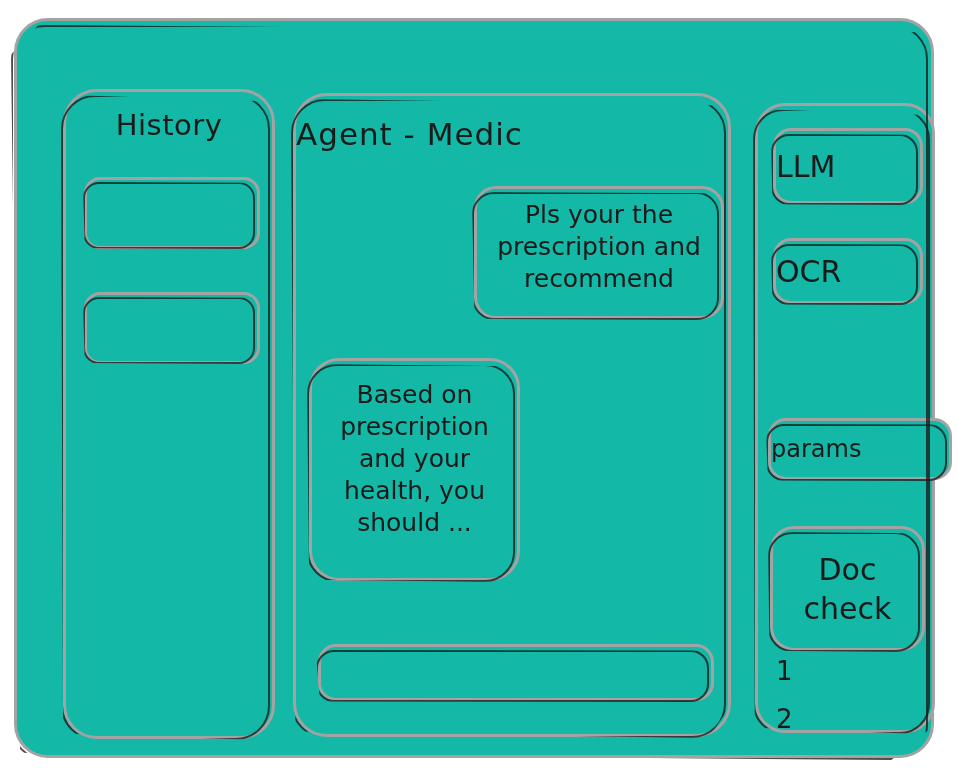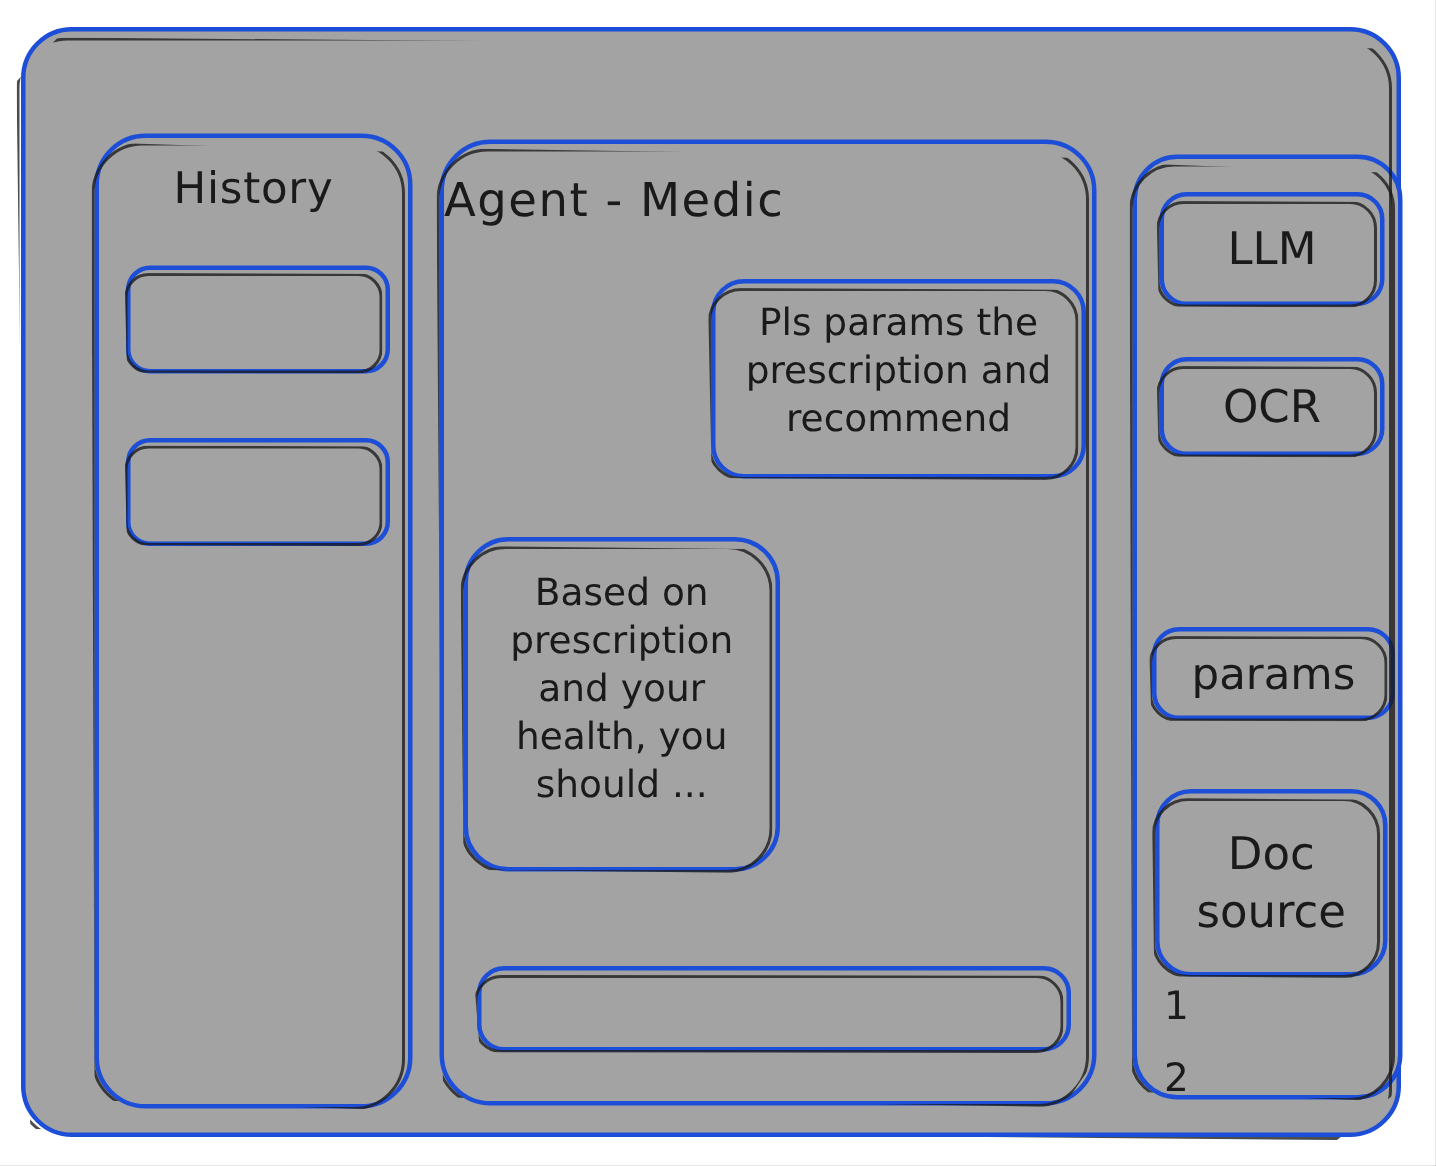--- a/index.html
+++ b/index.html
@@ -12,22 +12,22 @@
     width: 957px;
     height: 777px;
     overflow: hidden;
     font-family: "DejaVu Sans", sans-serif;
     color: #1a1a1a;
   }
 
   
   .sketch {
     position: absolute;
-    border: 3px solid #1d4ed8;
-    background: #a3a3a3;
+    border: 3px solid #a3a3a3;
+    background: #14b8a6;
     box-sizing: border-box;
   }
   
   .sketch::after {
     content: "";
     position: absolute;
     left: -5px;
     top: 3px;
     right: 2px;
     bottom: -4px;
@@ -138,30 +138,30 @@
     height: 630px;
     border-radius: 30px;
   }
   .tool-button {
     position: absolute;
     left: 15px;
     width: 150px;
     border-radius: 18px;
     display: flex;
     align-items: center;
-    justify-content: center;
+    justify-content: flex-start;
     text-align: center;
     font-size: 30px;
     box-sizing: border-box;
   }
   .tool-button::after { left: -5px; top: 3px; right: 2px; bottom: -4px; }
 
   #tool-llm    { top: 22px;  height: 76px; }
   #tool-ocr    { top: 132px; height: 66px; }
-  #tool-params { top: 312px; height: 62px; left: 10px; width: 162px; font-size: 29px; }
+  #tool-params { top: 312px; height: 62px; left: 10px; width: 184px; font-size: 24px; }
   #tool-doc-source {
     top: 420px;
     height: 125px;
     left: 12px;
     width: 155px;
     border-radius: 24px;
     flex-direction: column;
     justify-content: center;
     line-height: 1.3;
     font-size: 30px;
@@ -190,21 +190,21 @@
 
     <div class="sketch history-item" id="history-item-1">
       <span></span>
     </div>
   </div>
 
   <div class="sketch" id="agent-panel">
     <div id="agent-title">Agent - Medic</div>
 
     <div class="sketch bubble" id="user-bubble">
-      <span>Pls params the prescription and recommend</span>
+      <span>Pls your the prescription and recommend</span>
     </div>
 
     <div class="sketch bubble" id="agent-bubble">
       <span>Based on prescription and your health, you should ...</span>
     </div>
 
     <div class="sketch" id="composer-input" title="">
       <span></span>
     </div>
   </div>
@@ -217,21 +217,21 @@
 
     <div class="sketch tool-button" id="tool-ocr">
       <span>OCR</span>
     </div>
 
     <div class="sketch tool-button" id="tool-params">
       <span>params</span>
     </div>
 
     <div class="sketch tool-button" id="tool-doc-source">
-      <span>Doc source</span>
+      <span>Doc check</span>
     </div>
 
     <div class="doc-list-number" id="doc-list-item-1">1</div>
 
     <div class="doc-list-number" id="doc-list-item-2">2</div>
   </div>
 
 </div>
 
 </body></html>

